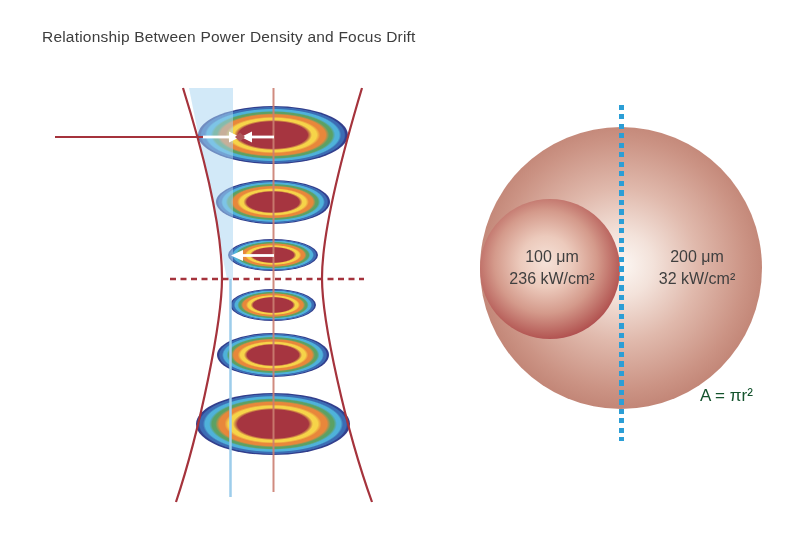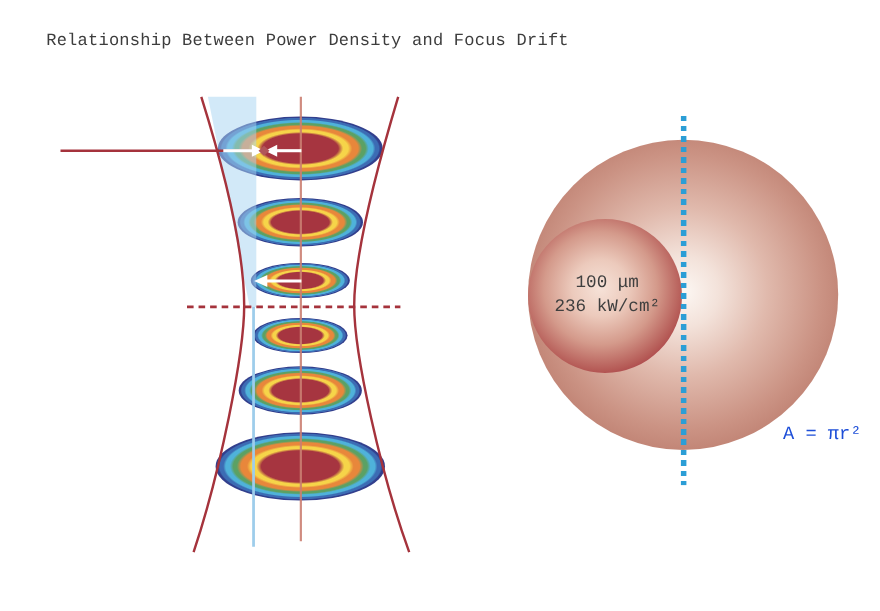--- a/index.html
+++ b/index.html
@@ -2,21 +2,21 @@
 <html><head>
 <meta charset="utf-8">
 <style>
   html, body {
     margin: 0; padding: 0;
     width: 800px; height: 555px;
     background: #ffffff;
     overflow: hidden;
     font-family: "Liberation Sans", "DejaVu Sans", sans-serif;
   }
-  #canvas { position: relative; width: 800px; height: 555px; font-family: Liberation Mono, monospace; }
+  #canvas { position: relative; width: 800px; height: 555px; }
 
   .title {
     position: absolute; left: 42px; top: 28px;
     font-size: 15.5px; color: #3d3d3d; letter-spacing: 0.2px;
     white-space: nowrap;
   }
   .caption {
     position: absolute; left: 24px; top: 149px; width: 220px;
     font-size: 15px; line-height: 19.5px; color: #3d3d3d;
     white-space: pre-line;
@@ -44,21 +44,21 @@
       #2b9ed6 0px, #2b9ed6 5px, rgba(0,0,0,0) 5px, rgba(0,0,0,0) 9.5px);
   }
   .spot-label {
     position: absolute; width: 130px;
     text-align: center; font-size: 16px; line-height: 22px; color: #3f3f3f;
   }
   .spot-label.small { left: 487px; top: 246px; }
   .spot-label.large { left: 632px; top: 246px; }
   .formula {
     position: absolute; left: 700px; top: 386px; width: 95px;
-    text-align: center; font-size: 17px; color: #1d4ed8;
+    text-align: left; font-size: 17px; color: #14532d;
   }
 </style>
 </head>
 <body>
 
 <div id="canvas">
 
   <div class="title">Relationship Between Power Density and Focus Drift</div>
 
   <svg class="beam" width="800" height="555" viewBox="0 0 800 555">
@@ -120,17 +120,21 @@
 
   <div class="spot-figure">
     <div class="large-spot"></div>
     <div class="small-spot"></div>
     <div class="dotted-line"></div>
 
     <div class="spot-label small">
       <div>100 μm</div>
       <div>236 kW/cm²</div>
     </div>
+    <div class="spot-label large">
+      <div>200 μm</div>
+      <div>32 kW/cm²</div>
+    </div>
 
     <div class="formula">A = πr²</div>
   </div>
 
 </div>
 
 </body></html>

